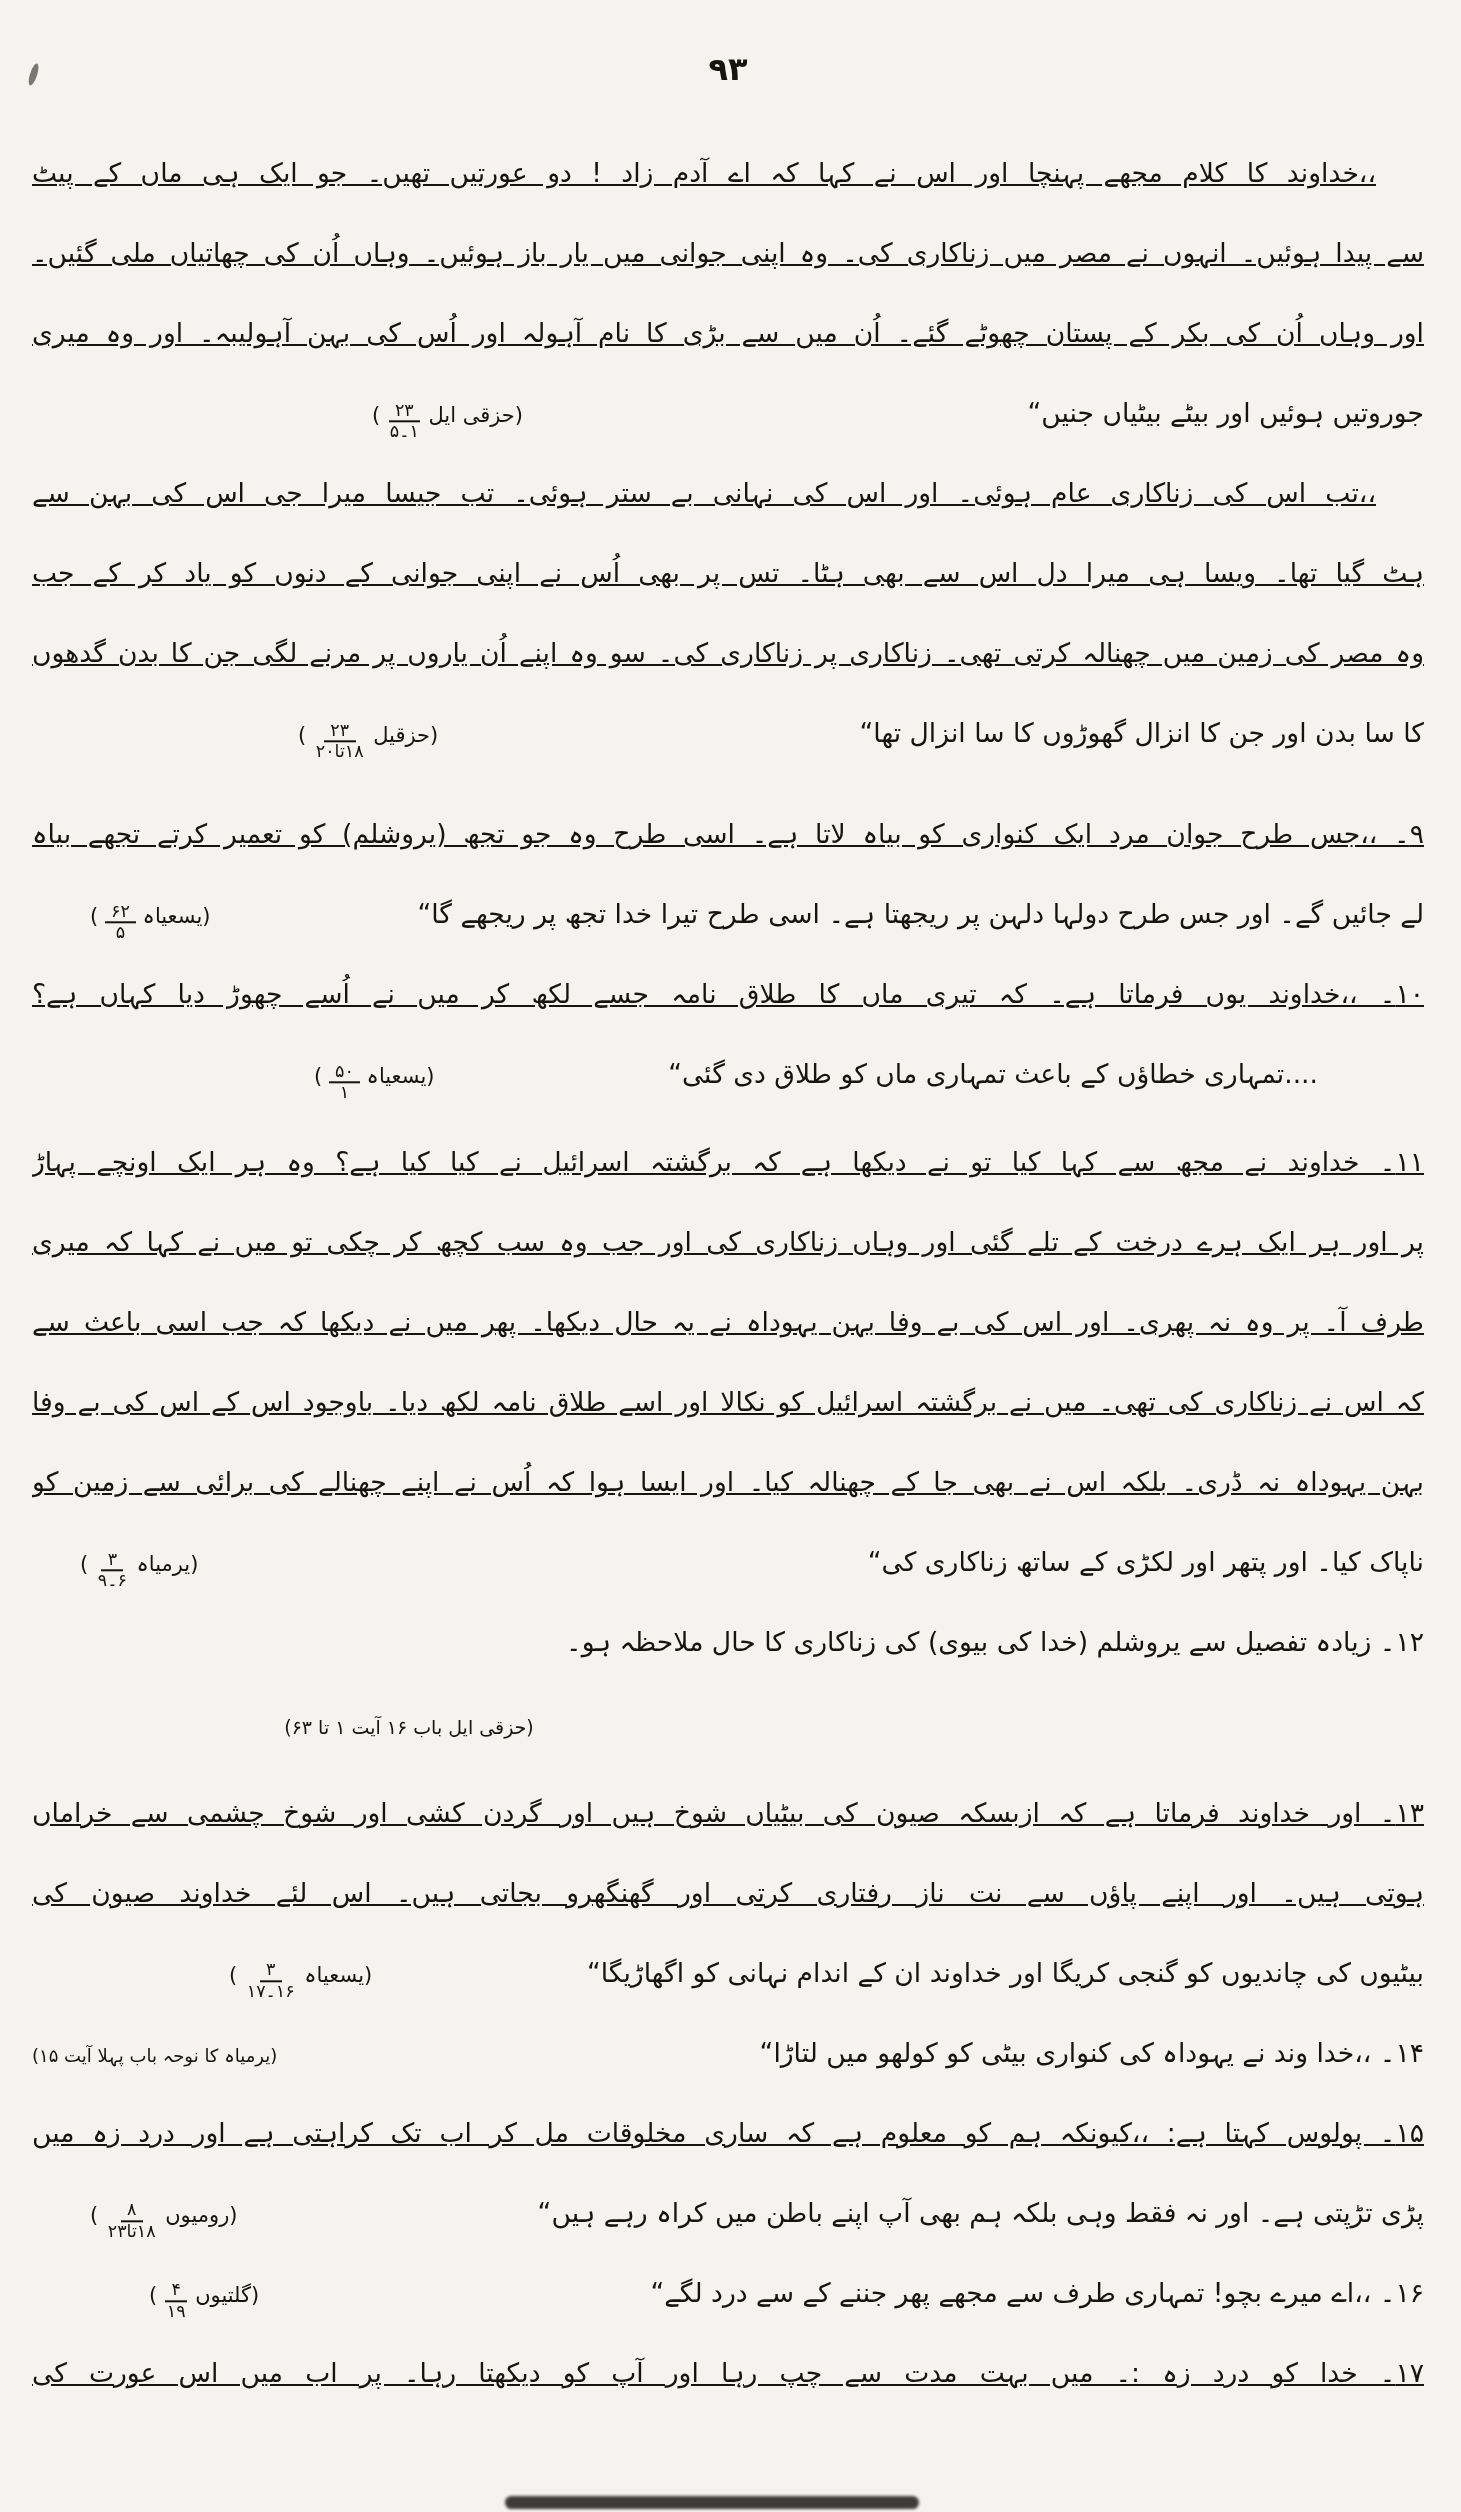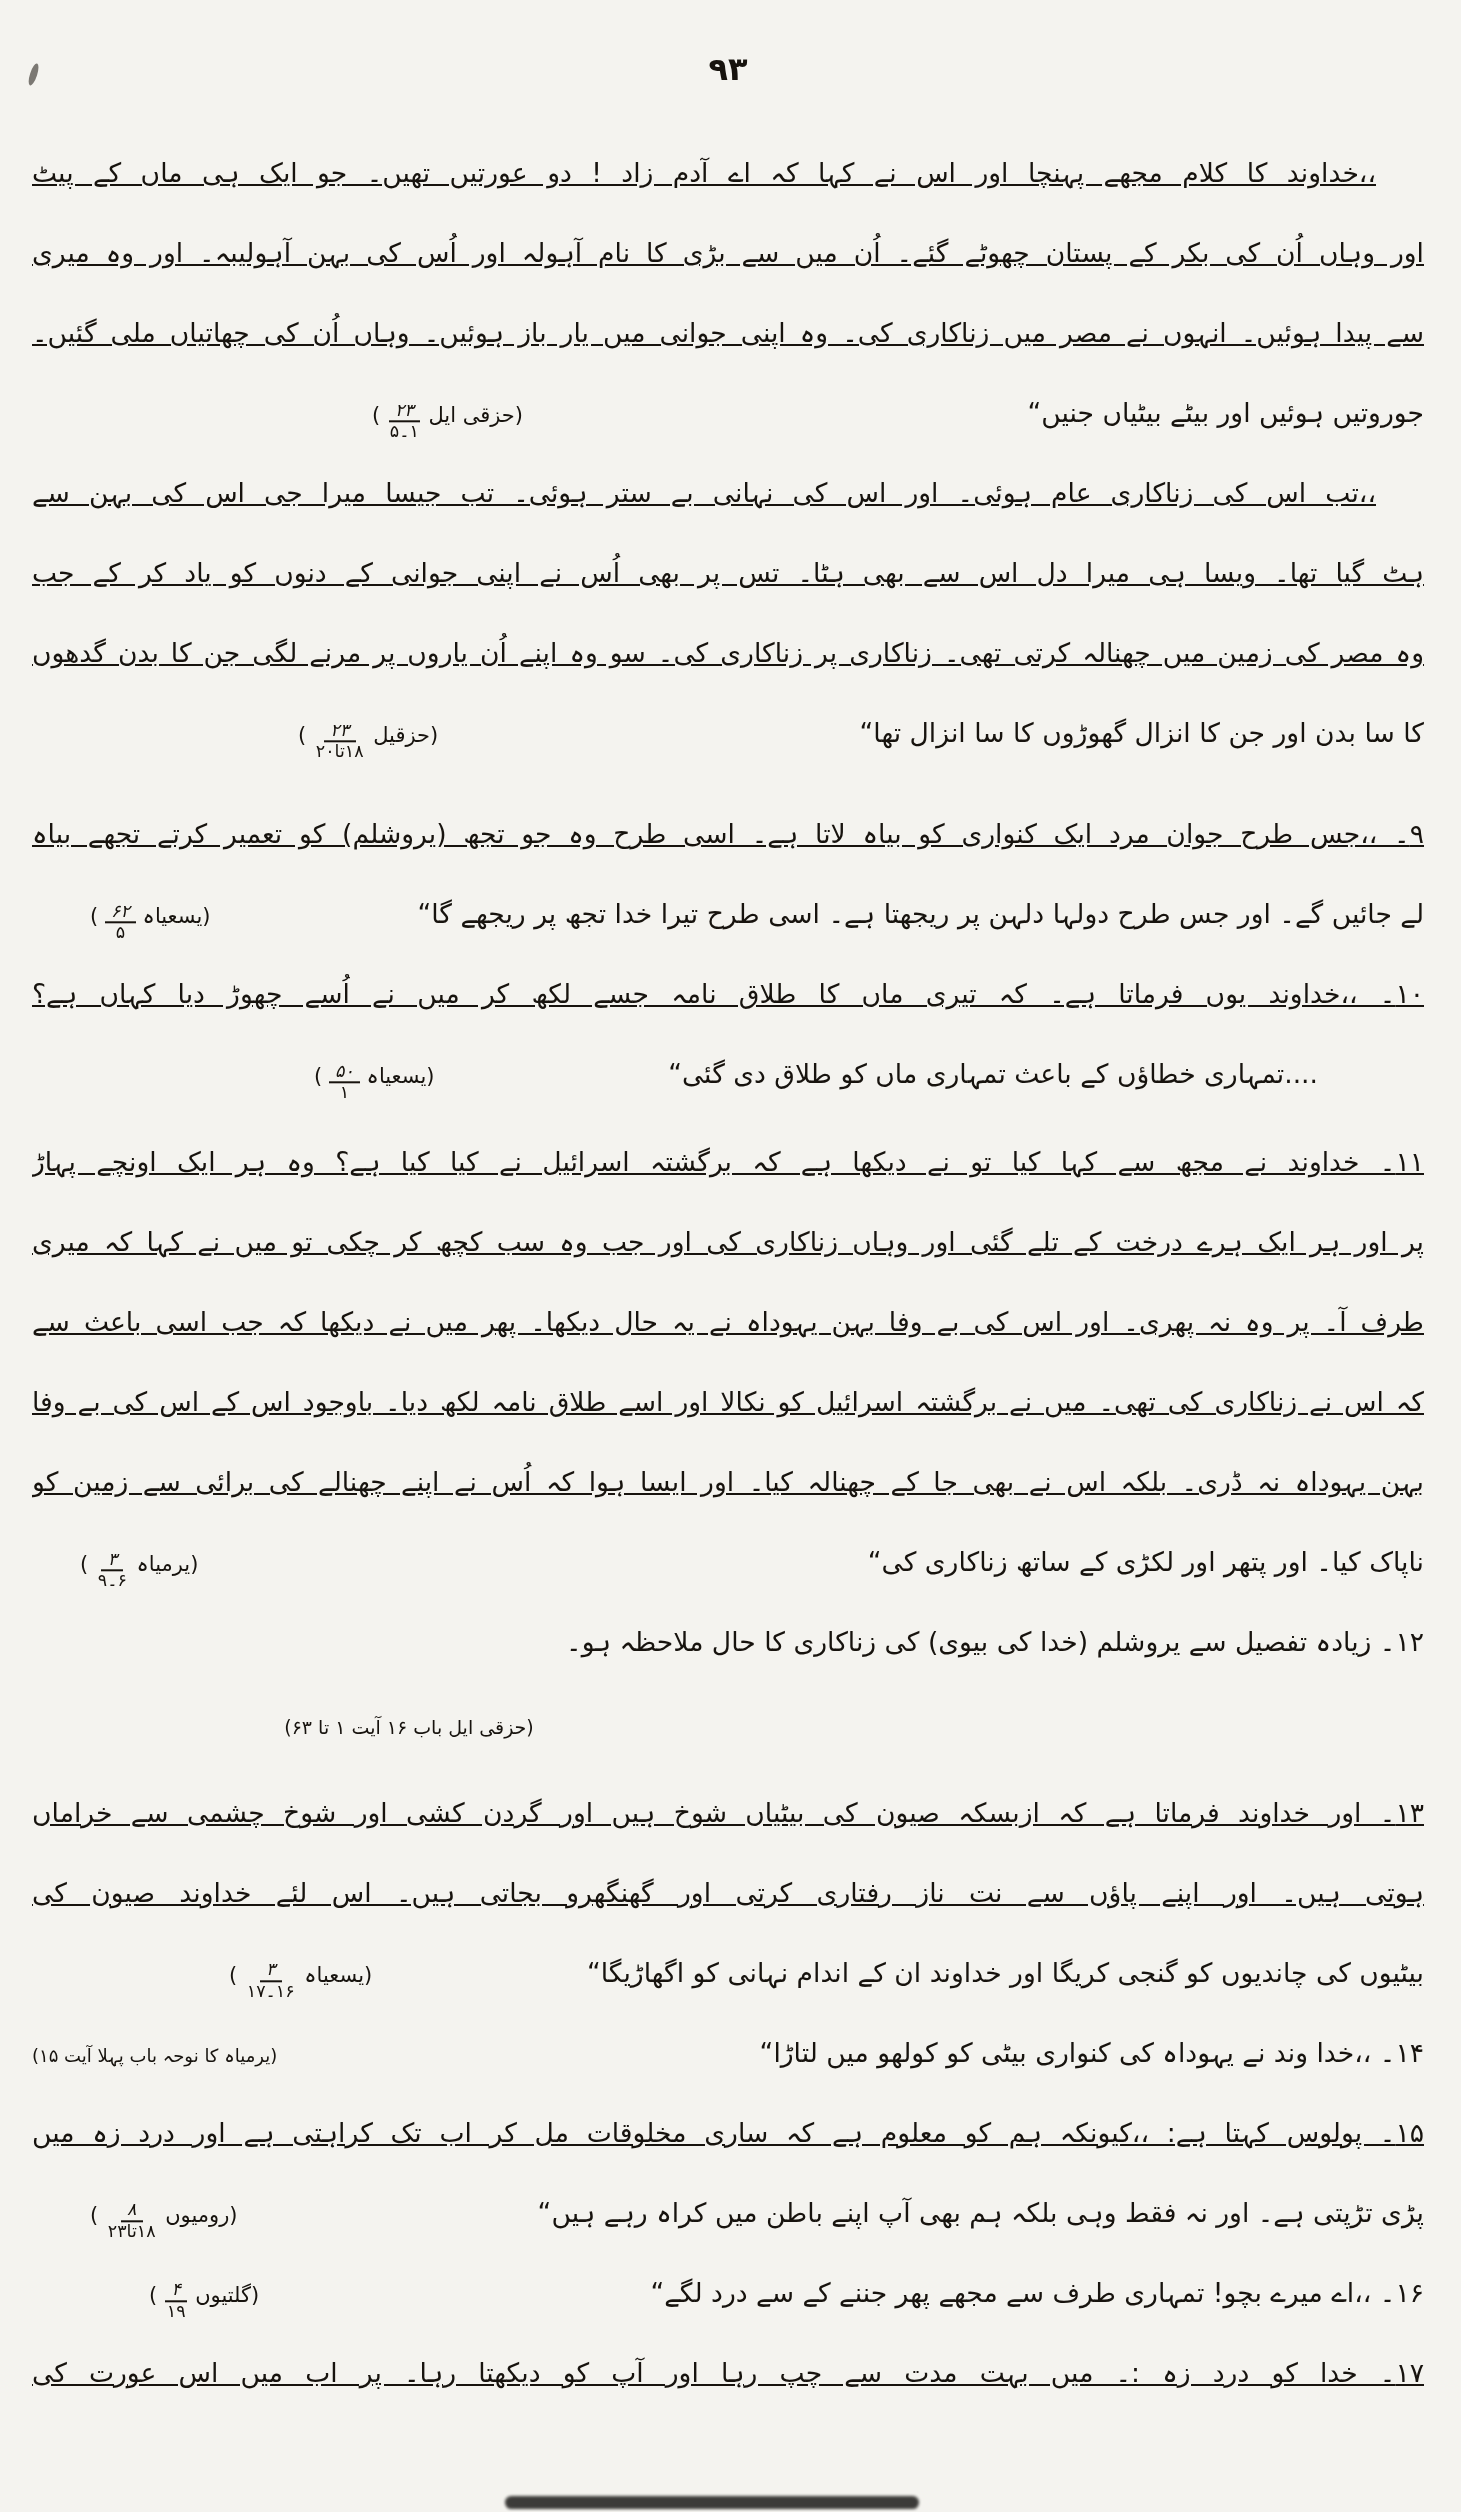--- a/index.html
+++ b/index.html
@@ -33,21 +33,21 @@
   .flex .t{flex:0 0 auto;}
   .ind1{padding-right:48px;}
   .ind2{padding-right:106px;}
   .citeline{padding-right:638px;text-align:center;font-size:19px;}
   .cite{font-size:21px;white-space:nowrap;flex:0 0 auto;}
   .frac{
     display:inline-flex;flex-direction:column;align-items:center;
     vertical-align:middle;line-height:1.1;font-size:17.5px;
     margin:0 6.4px;transform:translateY(5.3px);
   }
-  .frac .num{border-bottom:2.1px solid #17130e;padding:0 6.4px;font-style:italic;}
+  .frac .num{border-bottom:2.1px solid #17130e;padding:0 6.4px;}
   .frac .den{padding:0 3.2px;}
   .g10{margin-top:5.3px;} .g15{margin-top:8px;} .g30{margin-top:16px;} .g40{margin-top:21px;}
   .smudge{
     position:absolute;bottom:3.2px;left:505px;width:414px;height:12.8px;
     background:#1d1c1a;border-radius:6.4px;filter:blur(1.6px);opacity:.85;
   }
   .speck{
     position:absolute;top:63px;left:30px;width:7.4px;height:23.4px;
     background:#3a362f;border-radius:50%;transform:rotate(18deg);opacity:.65;
   }
@@ -55,22 +55,22 @@
 </head>
 <body>
 
 <div class="page">
   <div class="speck"></div>
   <div class="content">
 
     <div class="pageno">۹۳</div>
 
     <div class="ln j ind1 g30"><span>،،خداوند کا کلام مجھے پہنچا اور اس نے کہا کہ اے آدم زاد ! دو عورتیں تھیں۔ جو ایک ہی ماں کے پیٹ</span></div>
+    <div class="ln j"><span>سے پیدا ہوئیں۔ انہوں نے مصر میں زناکاری کی۔ وہ اپنی جوانی میں یار باز ہوئیں۔ وہاں اُن کی چھاتیاں ملی گئیں۔</span></div>
     <div class="ln j"><span>اور وہاں اُن کی بکر کے پستان چھوٹے گئے۔ اُن میں سے بڑی کا نام آہولہ اور اُس کی بہن آہولیبہ۔ اور وہ میری</span></div>
-    <div class="ln j"><span>سے پیدا ہوئیں۔ انہوں نے مصر میں زناکاری کی۔ وہ اپنی جوانی میں یار باز ہوئیں۔ وہاں اُن کی چھاتیاں ملی گئیں۔</span></div>
     <div class="ln flex">
       <span class="t">جوروتیں ہوئیں اور بیٹے بیٹیاں جنیں“</span>
       <span class="cite" style="margin-left:340px"><span>(</span><span>حزقی ایل</span><span class="frac">
             <span class="num">۲۳</span>
             <span class="den">۱۔۵</span>
           </span><span>)</span></span>
     </div>
 
 
     <div class="ln j ind1"><span>،،تب اس کی زناکاری عام ہوئی۔ اور اس کی نہانی بے ستر ہوئی۔ تب جیسا میرا جی اس کی بہن سے</span></div>

